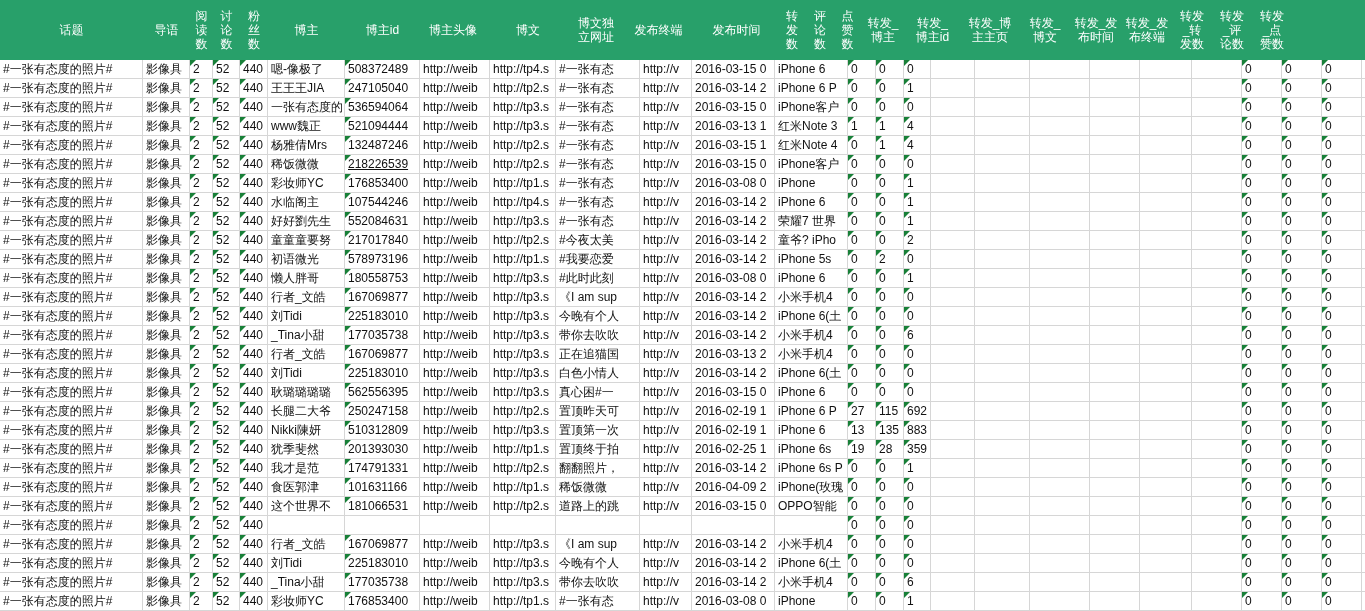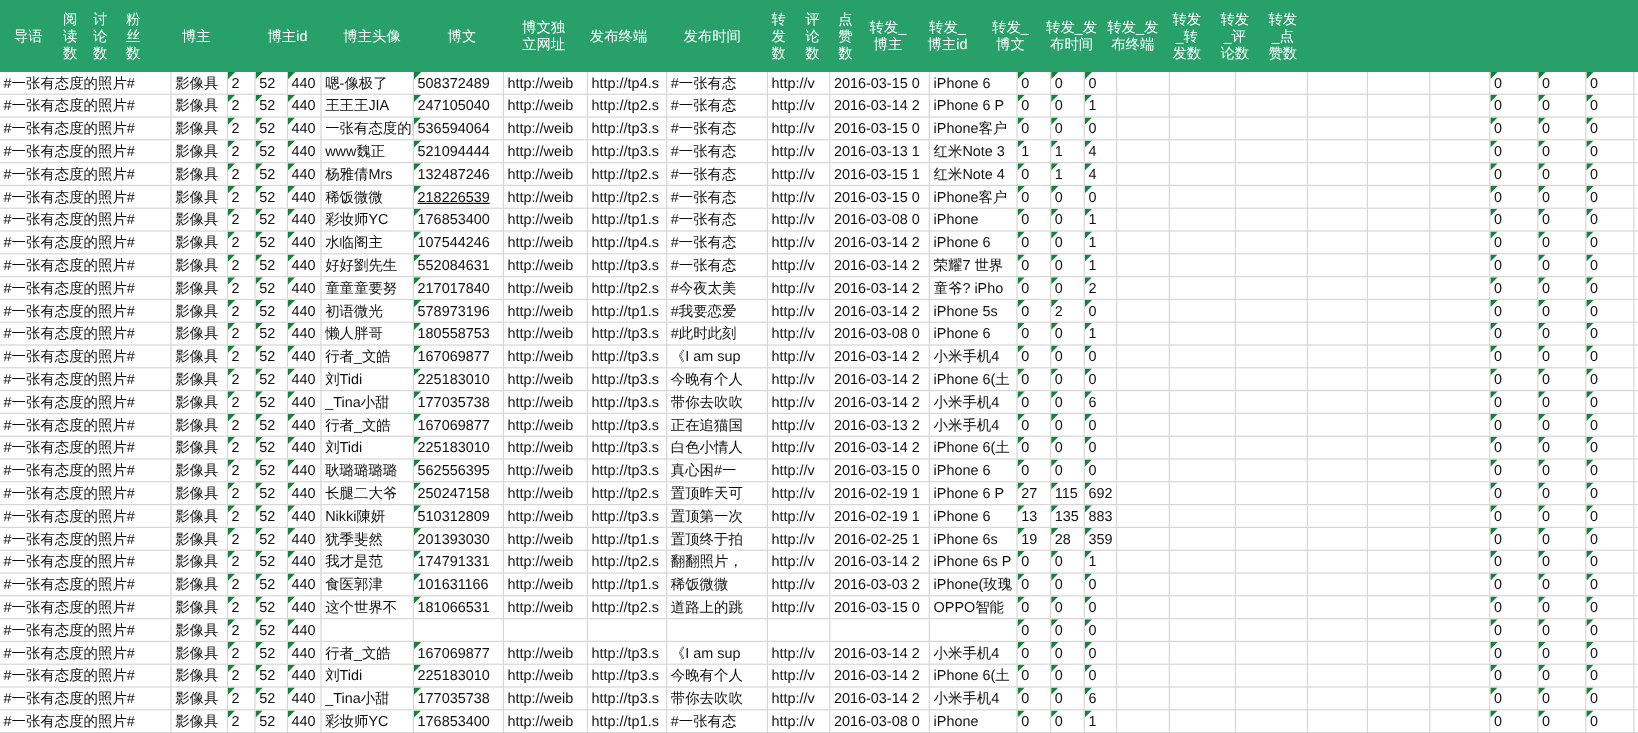--- a/index.html
+++ b/index.html
@@ -29,20 +29,21 @@
   .tri{
     position:absolute;top:0;left:0;width:0;height:0;
     border-top:6px solid #188038;border-right:6px solid transparent;
   }
 </style>
 </head>
 <body>
 
 <div class="sheet">
   <div class="hrow">
+      <div class="hcell" style="width: 143px;">话题</div>
       <div class="hcell" style="width: 47px;">导语</div>
       <div class="hcell" style="width: 23px;">阅
 读
 数</div>
       <div class="hcell" style="width: 27px;">讨
 论
 数</div>
       <div class="hcell" style="width: 28px;">粉
 丝
 数</div>
@@ -60,20 +61,22 @@
       <div class="hcell" style="width: 28px;">评
 论
 数</div>
       <div class="hcell" style="width: 27px;">点
 赞
 数</div>
       <div class="hcell" style="width: 44px;">转发_
 博主</div>
       <div class="hcell" style="width: 55px;">转发_
 博主id</div>
+      <div class="hcell" style="width: 60px;">转发_博
+主主页</div>
       <div class="hcell" style="width: 50px;">转发_
 博文</div>
       <div class="hcell" style="width: 52px;">转发_发
 布时间</div>
       <div class="hcell" style="width: 50px;">转发_发
 布终端</div>
       <div class="hcell" style="width: 40px;">转发
 _转
 发数</div>
       <div class="hcell" style="width: 40px;">转发
@@ -706,21 +709,21 @@
         <div class="cell" style="width: 47px;">影像具</div>
         <div class="cell" style="width: 23px;"><span class="tri"></span>2</div>
         <div class="cell" style="width: 27px;"><span class="tri"></span>52</div>
         <div class="cell" style="width: 28px;"><span class="tri"></span>440</div>
         <div class="cell" style="width: 77px;">食医郭津</div>
         <div class="cell" style="width: 75px;"><span class="tri"></span>101631166</div>
         <div class="cell" style="width: 70px;">http://weib</div>
         <div class="cell" style="width: 66px;">http://tp1.s</div>
         <div class="cell" style="width: 84px;">稀饭微微</div>
         <div class="cell" style="width: 52px;">http://v</div>
-        <div class="cell" style="width: 83px;">2016-03-03 2</div>
+        <div class="cell" style="width: 83px;">2016-04-09 2</div>
         <div class="cell" style="width: 73px;">iPhone(玫瑰</div>
         <div class="cell" style="width: 28px;"><span class="tri"></span>0</div>
         <div class="cell" style="width: 28px;"><span class="tri"></span>0</div>
         <div class="cell" style="width: 27px;"><span class="tri"></span>0</div>
         <div class="cell" style="width: 44px;"></div>
         <div class="cell" style="width: 55px;"></div>
         <div class="cell" style="width: 60px;"></div>
         <div class="cell" style="width: 50px;"></div>
         <div class="cell" style="width: 52px;"></div>
         <div class="cell" style="width: 50px;"></div>

